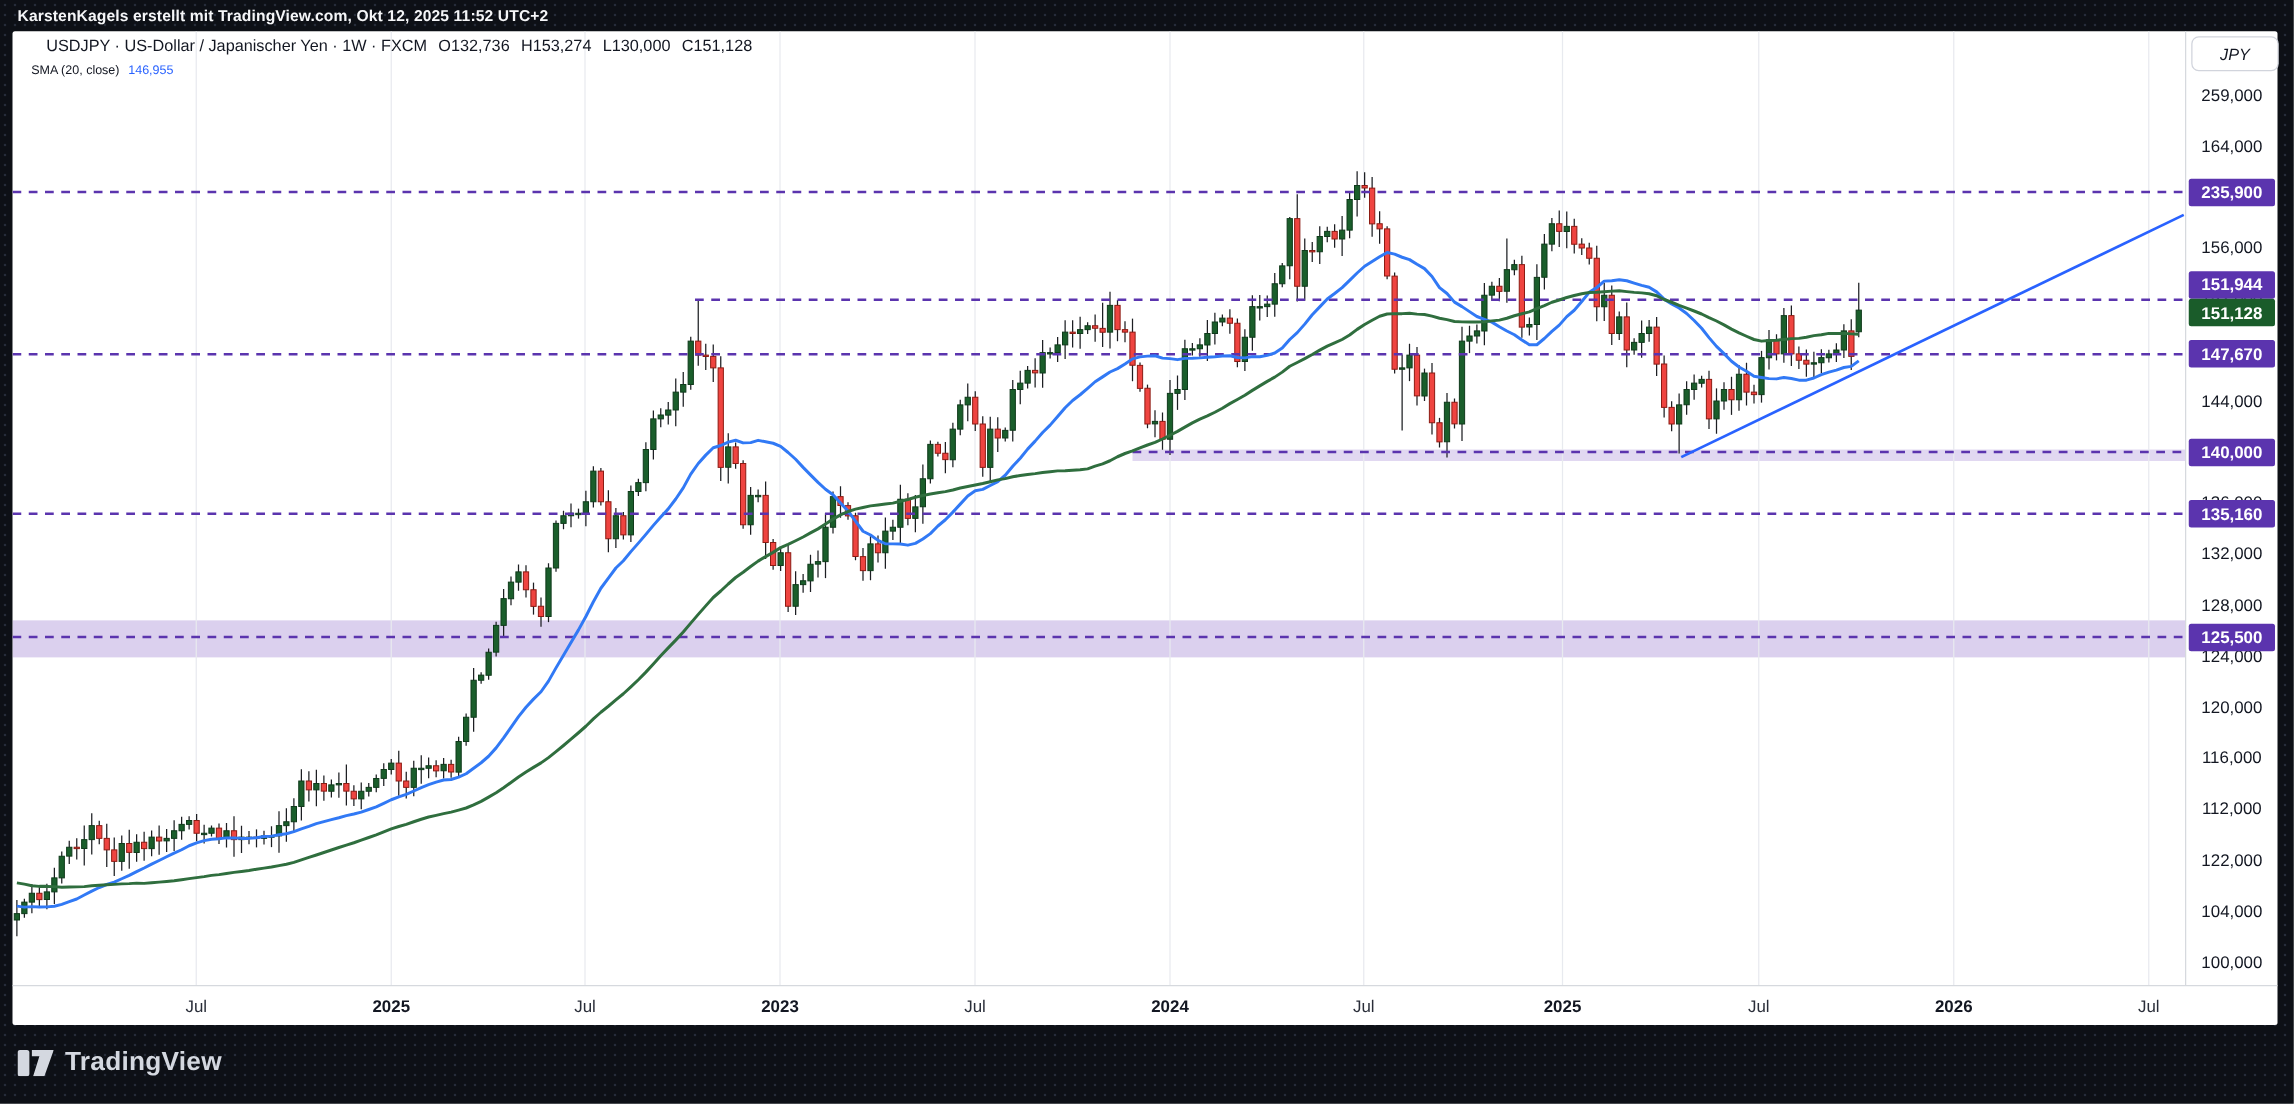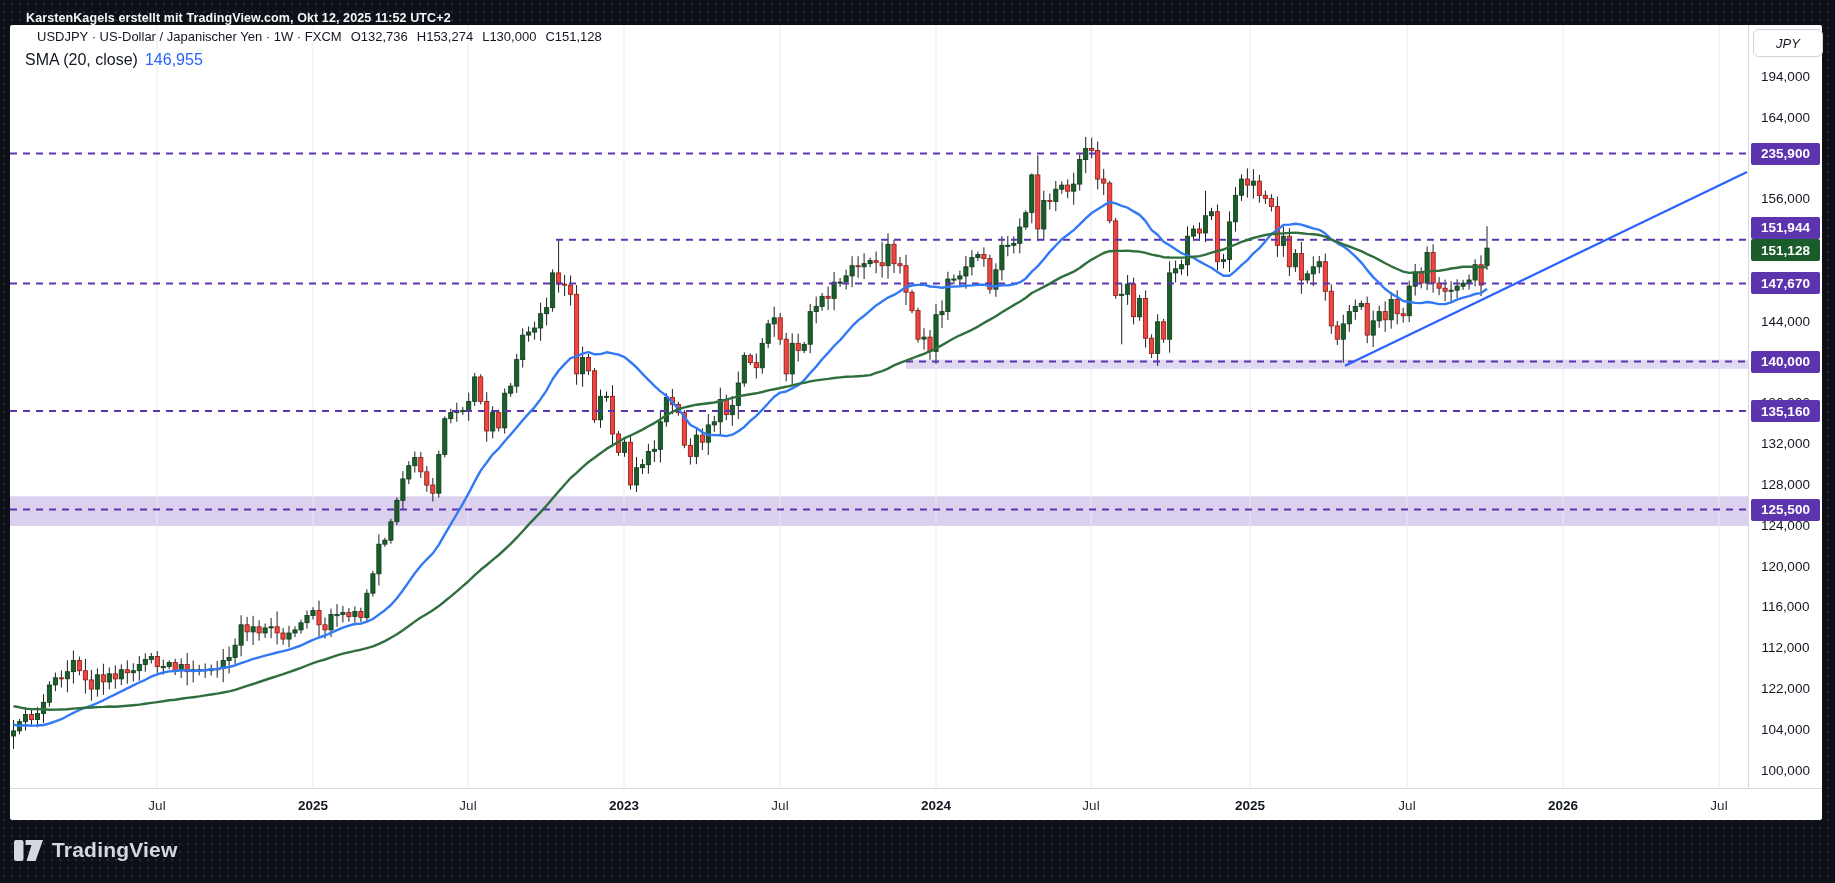--- a/index.html
+++ b/index.html
@@ -4,35 +4,35 @@
 <style>
   html,body{margin:0;padding:0;}
   body{
     width:1835px;height:883px;position:relative;overflow:hidden;
     background-color:#0d1016;
     background-image:radial-gradient(circle,#262c3a 1px,transparent 1.3px);
     background-size:8px 8px;
     font-family:"Liberation Sans",sans-serif;
   }
   .topbar{
-    position:absolute;left:12px;top:0;width:1528px;height:25px;
-    display:flex;align-items:flex-end;
+    position:absolute;left:0;top:0;width:1528px;height:25px;
+    display:flex;align-items:center;
     color:#f5f6f8;font-size:12.5px;font-weight:700;letter-spacing:.1px;
     padding-left:14px;box-sizing:border-box;
   }
   .chart-window{
     position:absolute;left:10px;top:25px;width:1812px;height:795px;
     background:#ffffff;border-radius:2px;
   }
   #chart-svg{position:absolute;left:0;top:0;}
   .axis-v-border{position:absolute;left:1738px;top:0;width:1px;height:763px;background:#d6d9de;}
   .axis-h-border{position:absolute;left:0;top:763px;width:1812px;height:1px;background:#d6d9de;}
   .legend{position:absolute;left:15px;top:4px;z-index:5;}
   .legend-row1{font-size:13px;color:#131722;display:flex;gap:9px;align-items:baseline;height:22px;margin-left:12px;}
-  .legend-row{font-size:16px;color:#131722;height:16px;display:flex;gap:7px;align-items:baseline;}
+  .legend-row{font-size:10px;color:#131722;height:16px;display:flex;gap:7px;align-items:baseline;}
   .ohlc-item{white-space:nowrap;}
   .sma20-val{color:#2962ff;}
   .sma50-val{color:#1b6f2f;}
   .currency-btn{
     position:absolute;left:1743px;top:4px;width:68px;height:26px;z-index:6;
     background:#fff;border:1px solid #d1d4dc;border-radius:6px;
     display:flex;align-items:center;justify-content:center;
     font-size:13px;color:#131722;cursor:pointer;font-style:italic;
   }
   .price-axis{position:absolute;left:1739px;top:0;width:73px;height:763px;z-index:4;}
@@ -600,21 +600,21 @@
       <span>SMA (20, close)</span>
       <span class="sma20-val">146,955</span>
     </div>
   </div>
 
   <div class="currency-btn">
     <span>JPY</span>
   </div>
 
   <div class="price-axis" id="price-axis">
-      <div class="tick-label" style="top:51.0px">194,000</div>
+      <div class="tick-label" style="top:51.0px">259,000</div>
       <div class="tick-label" style="top:91.8px">164,000</div>
       <div class="tick-label" style="top:132.6px">160,000</div>
       <div class="tick-label" style="top:173.4px">156,000</div>
       <div class="tick-label" style="top:214.2px">152,000</div>
       <div class="tick-label" style="top:255.0px">148,000</div>
       <div class="tick-label" style="top:295.8px">144,000</div>
       <div class="tick-label" style="top:336.6px">140,000</div>
       <div class="tick-label" style="top:377.4px">136,000</div>
       <div class="tick-label" style="top:418.2px">132,000</div>
       <div class="tick-label" style="top:459.0px">128,000</div>

